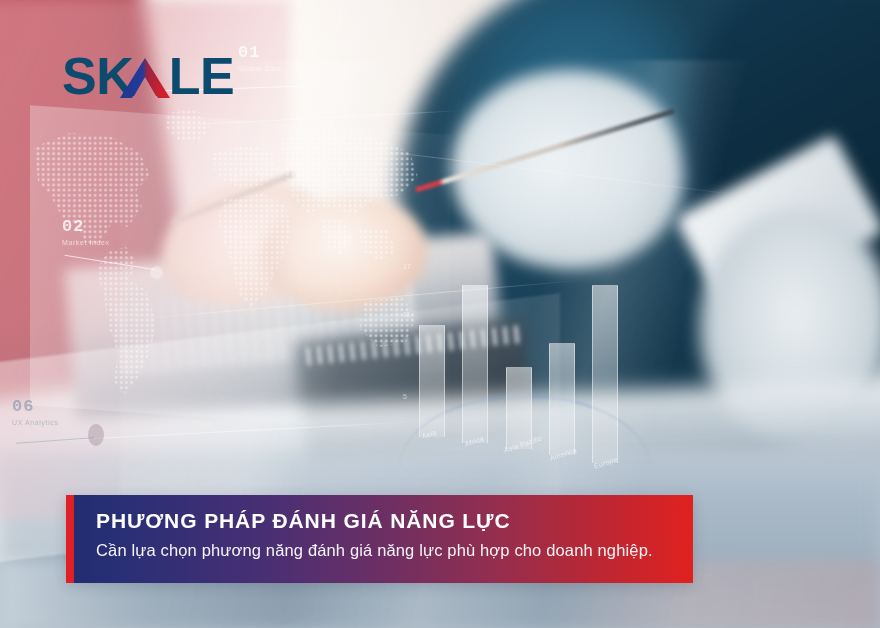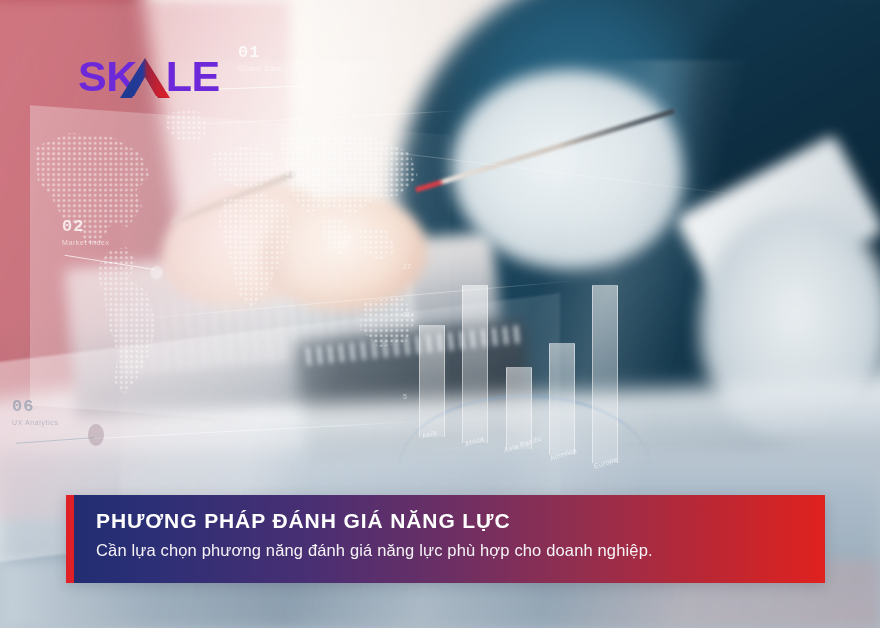--- a/index.html
+++ b/index.html
@@ -346,40 +346,40 @@
   }
 
   
   .logo {
     position: absolute;
     left: 62px; top: 52px;
     width: 180px; height: 48px;
   }
   .logo-text {
     font-family: "Liberation Sans", sans-serif;
-    font-size: 43px;
+    font-size: 52px;
     font-weight: 700;
     letter-spacing: -0.5px;
-    color: #6d28d9;
+    color: #0c4a6e;
     line-height: 48px;
     position: absolute;
-    left: 0; top: 0; margin-left: 16px;
+    left: 0; top: 0;
   }
   .logo-chevron {
     position: absolute;
     left: 56px; top: 4px;
     width: 54px; height: 44px;
   }
 
   
   .banner {
     position: absolute;
     left: 66px;
     top: 495px;
-    width: 759px;
+    width: 627px;
     height: 88px;
     display: flex;
     align-items: stretch;
     box-shadow: 0 3px 12px rgba(40,40,60,0.18);
   }
   .banner-accent {
     width: 8px;
     flex: 0 0 8px;
     background: #e02027;
   }

